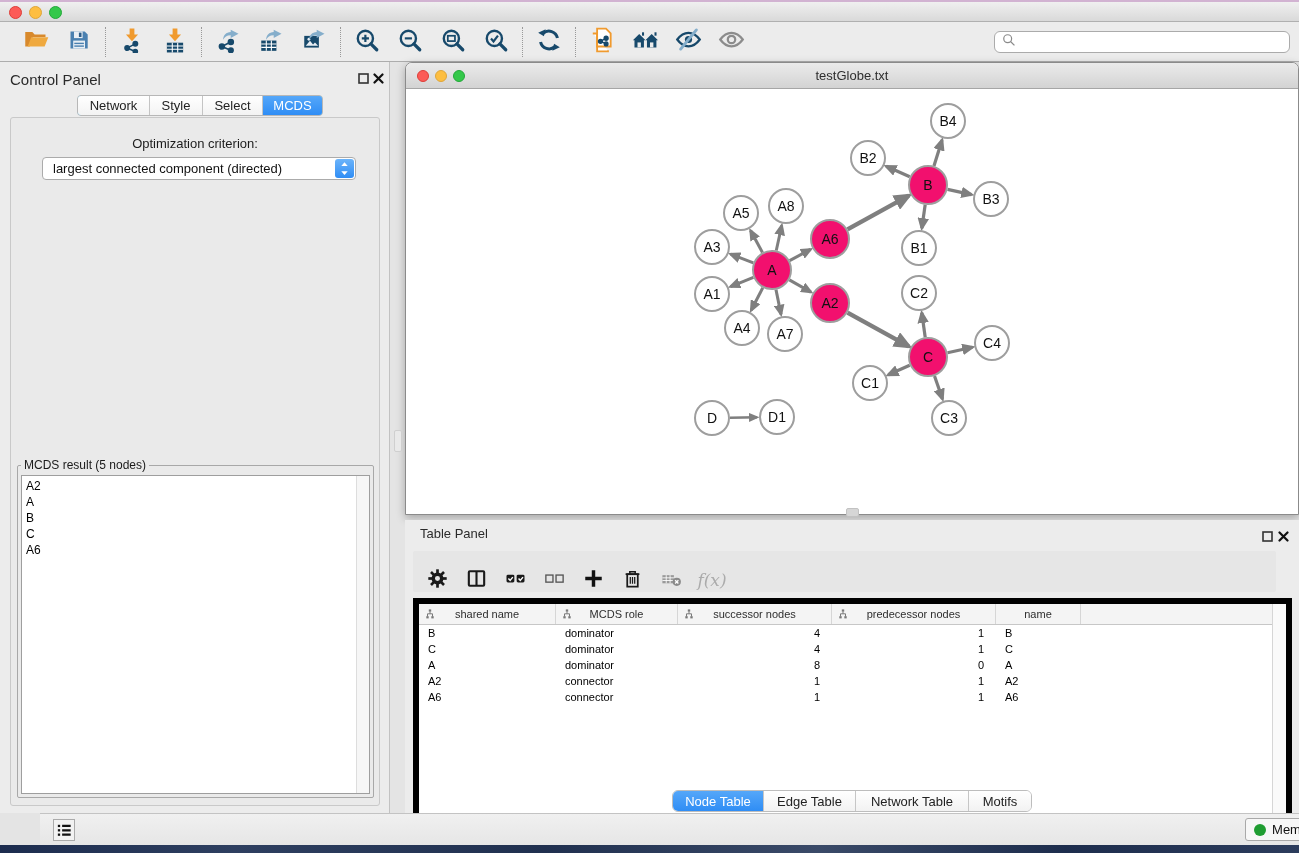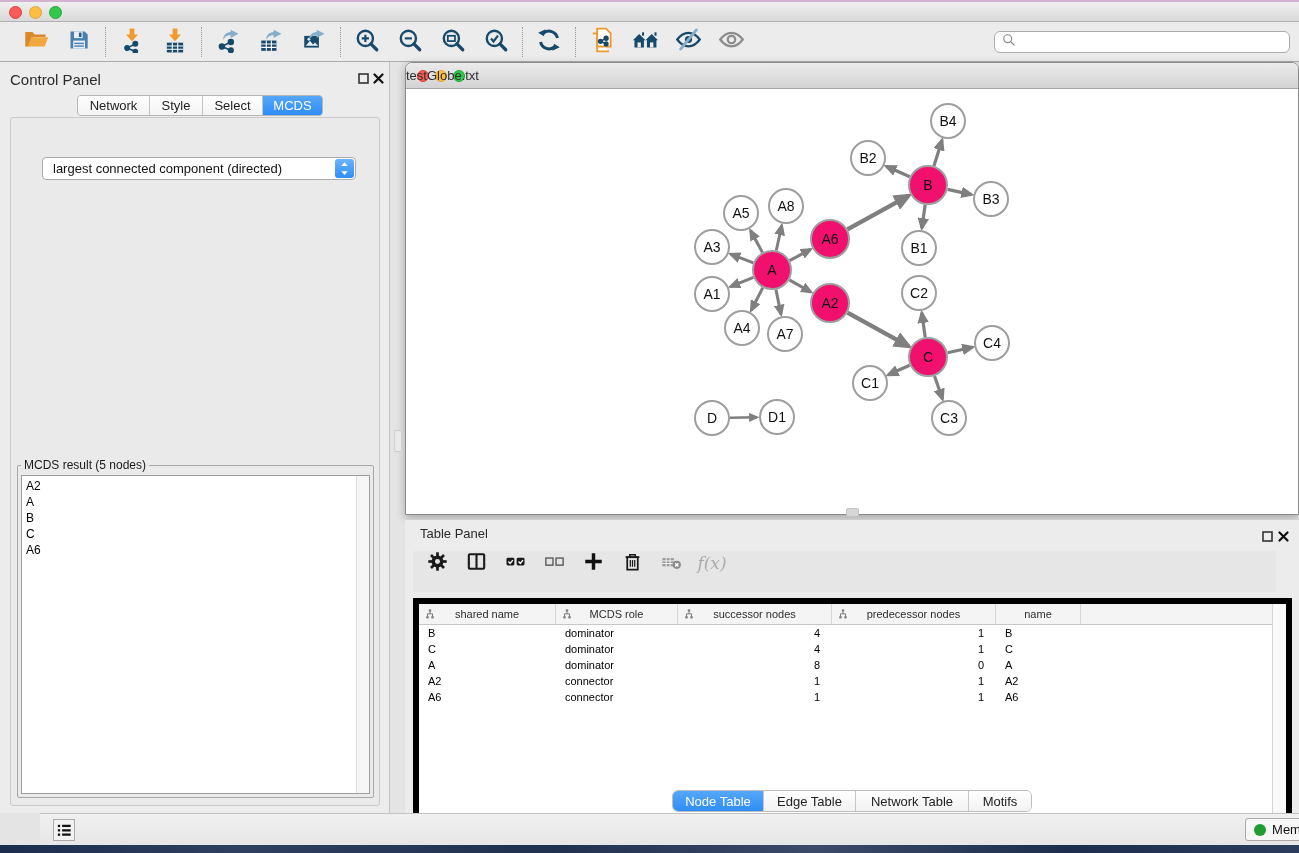--- a/index.html
+++ b/index.html
@@ -106,39 +106,39 @@
     border:1px solid #8b8b8b; border-radius:7px 7px 0 0;
     box-shadow:0 3px 10px rgba(0,0,0,0.28); background:#fff;
   }
   .net-titlebar {
     position:absolute; left:0; top:0; right:0; height:26px;
     background:linear-gradient(#ebebeb,#d3d3d3);
     border-bottom:1px solid #a6a6a6; border-radius:6px 6px 0 0;
   }
   .net-lights { position:absolute; left:11px; top:7px; display:flex; gap:6px; }
   .net-light { width:12px; height:12px; border-radius:50%; }
-  .net-title { position:absolute; left:0; right:0; top:5px; font-size:13px; color:#2e2e2e; }
+  .net-title { position:absolute; left:0; right:0; top:5px; text-align:center; font-size:13px; color:#2e2e2e; }
   .canvas { position:absolute; left:0; top:26px; right:0; bottom:0; background:#fff; }
   
   .grip-v {
     position:absolute; left:394px; top:430px; width:8px; height:22px;
     background:#e9e9e9; border:1px solid #cfcfcf; border-radius:2px;
   }
   .grip-h {
     position:absolute; left:846px; top:508px; width:13px; height:9px;
     background:#d6d6d6; border:1px solid #c2c2c2; border-radius:2px;
   }
   
   .tpanel { position:absolute; left:405px; top:520px; width:894px; height:293px; background:#ececec; }
   .tp-head { position:absolute; left:15px; top:6px; font-size:13px; color:#2b2b2b; }
   .tp-float { right:26px; } .tp-close { right:10px; }
   .ttoolbar {
     position:absolute; left:8px; top:31px; right:23px; height:41px;
     background:#e6e6e6; border-radius:2px;
-    display:flex; align-items:flex-start; gap:15px; padding-left:12px;
+    display:flex; align-items:flex-end; gap:15px; padding-left:12px;
   }
   .t-icn { width:24px; height:24px; display:flex; align-items:center; justify-content:center; }
   .fx-label { font-family:"DejaVu Serif",serif; font-style:italic; font-size:17px; color:#ababab; padding-left:4px; }
   .ttable {
     position:absolute; left:8px; top:78px; right:7px; height:232px;
     background:#fff; border:6px solid #000000;
   }
   .thead { position:absolute; left:0; top:0; right:14px; height:21px; background:#f4f4f4; border-bottom:1px solid #c7c7c7; display:flex; }
   .th {
     position:relative; height:100%; display:flex; align-items:center; justify-content:center;
@@ -373,20 +373,21 @@
           <path d="M1.5 1.5l8 8M9.5 1.5l-8 8" stroke="#111" stroke-width="2.2" stroke-linecap="round"></path>
         </svg>
       </span>
     <div class="cp-tabs" id="cp-tabs">
         <span class="cp-tab" style="width: 72px;">Network</span>
         <span class="cp-tab" style="width: 53px;">Style</span>
         <span class="cp-tab" style="width: 60px;">Select</span>
         <span class="cp-tab sel" style="width: 59px;">MCDS</span>
       </div>
     <div class="cp-content">
+      <div class="opt-label">Optimization criterion:</div>
       <div class="dropdown">
         <span>largest connected component (directed)</span>
         <span class="stepper" id="stepper-ic">
             <svg viewBox="0 0 16 18" width="15" height="17">
               <path d="M8 2.2l3.4 4H4.6z" fill="#fff"></path>
               <path d="M8 15.8l-3.4-4h6.8z" fill="#fff"></path>
             </svg>
           </span>
       </div>
       <fieldset class="result-box">

